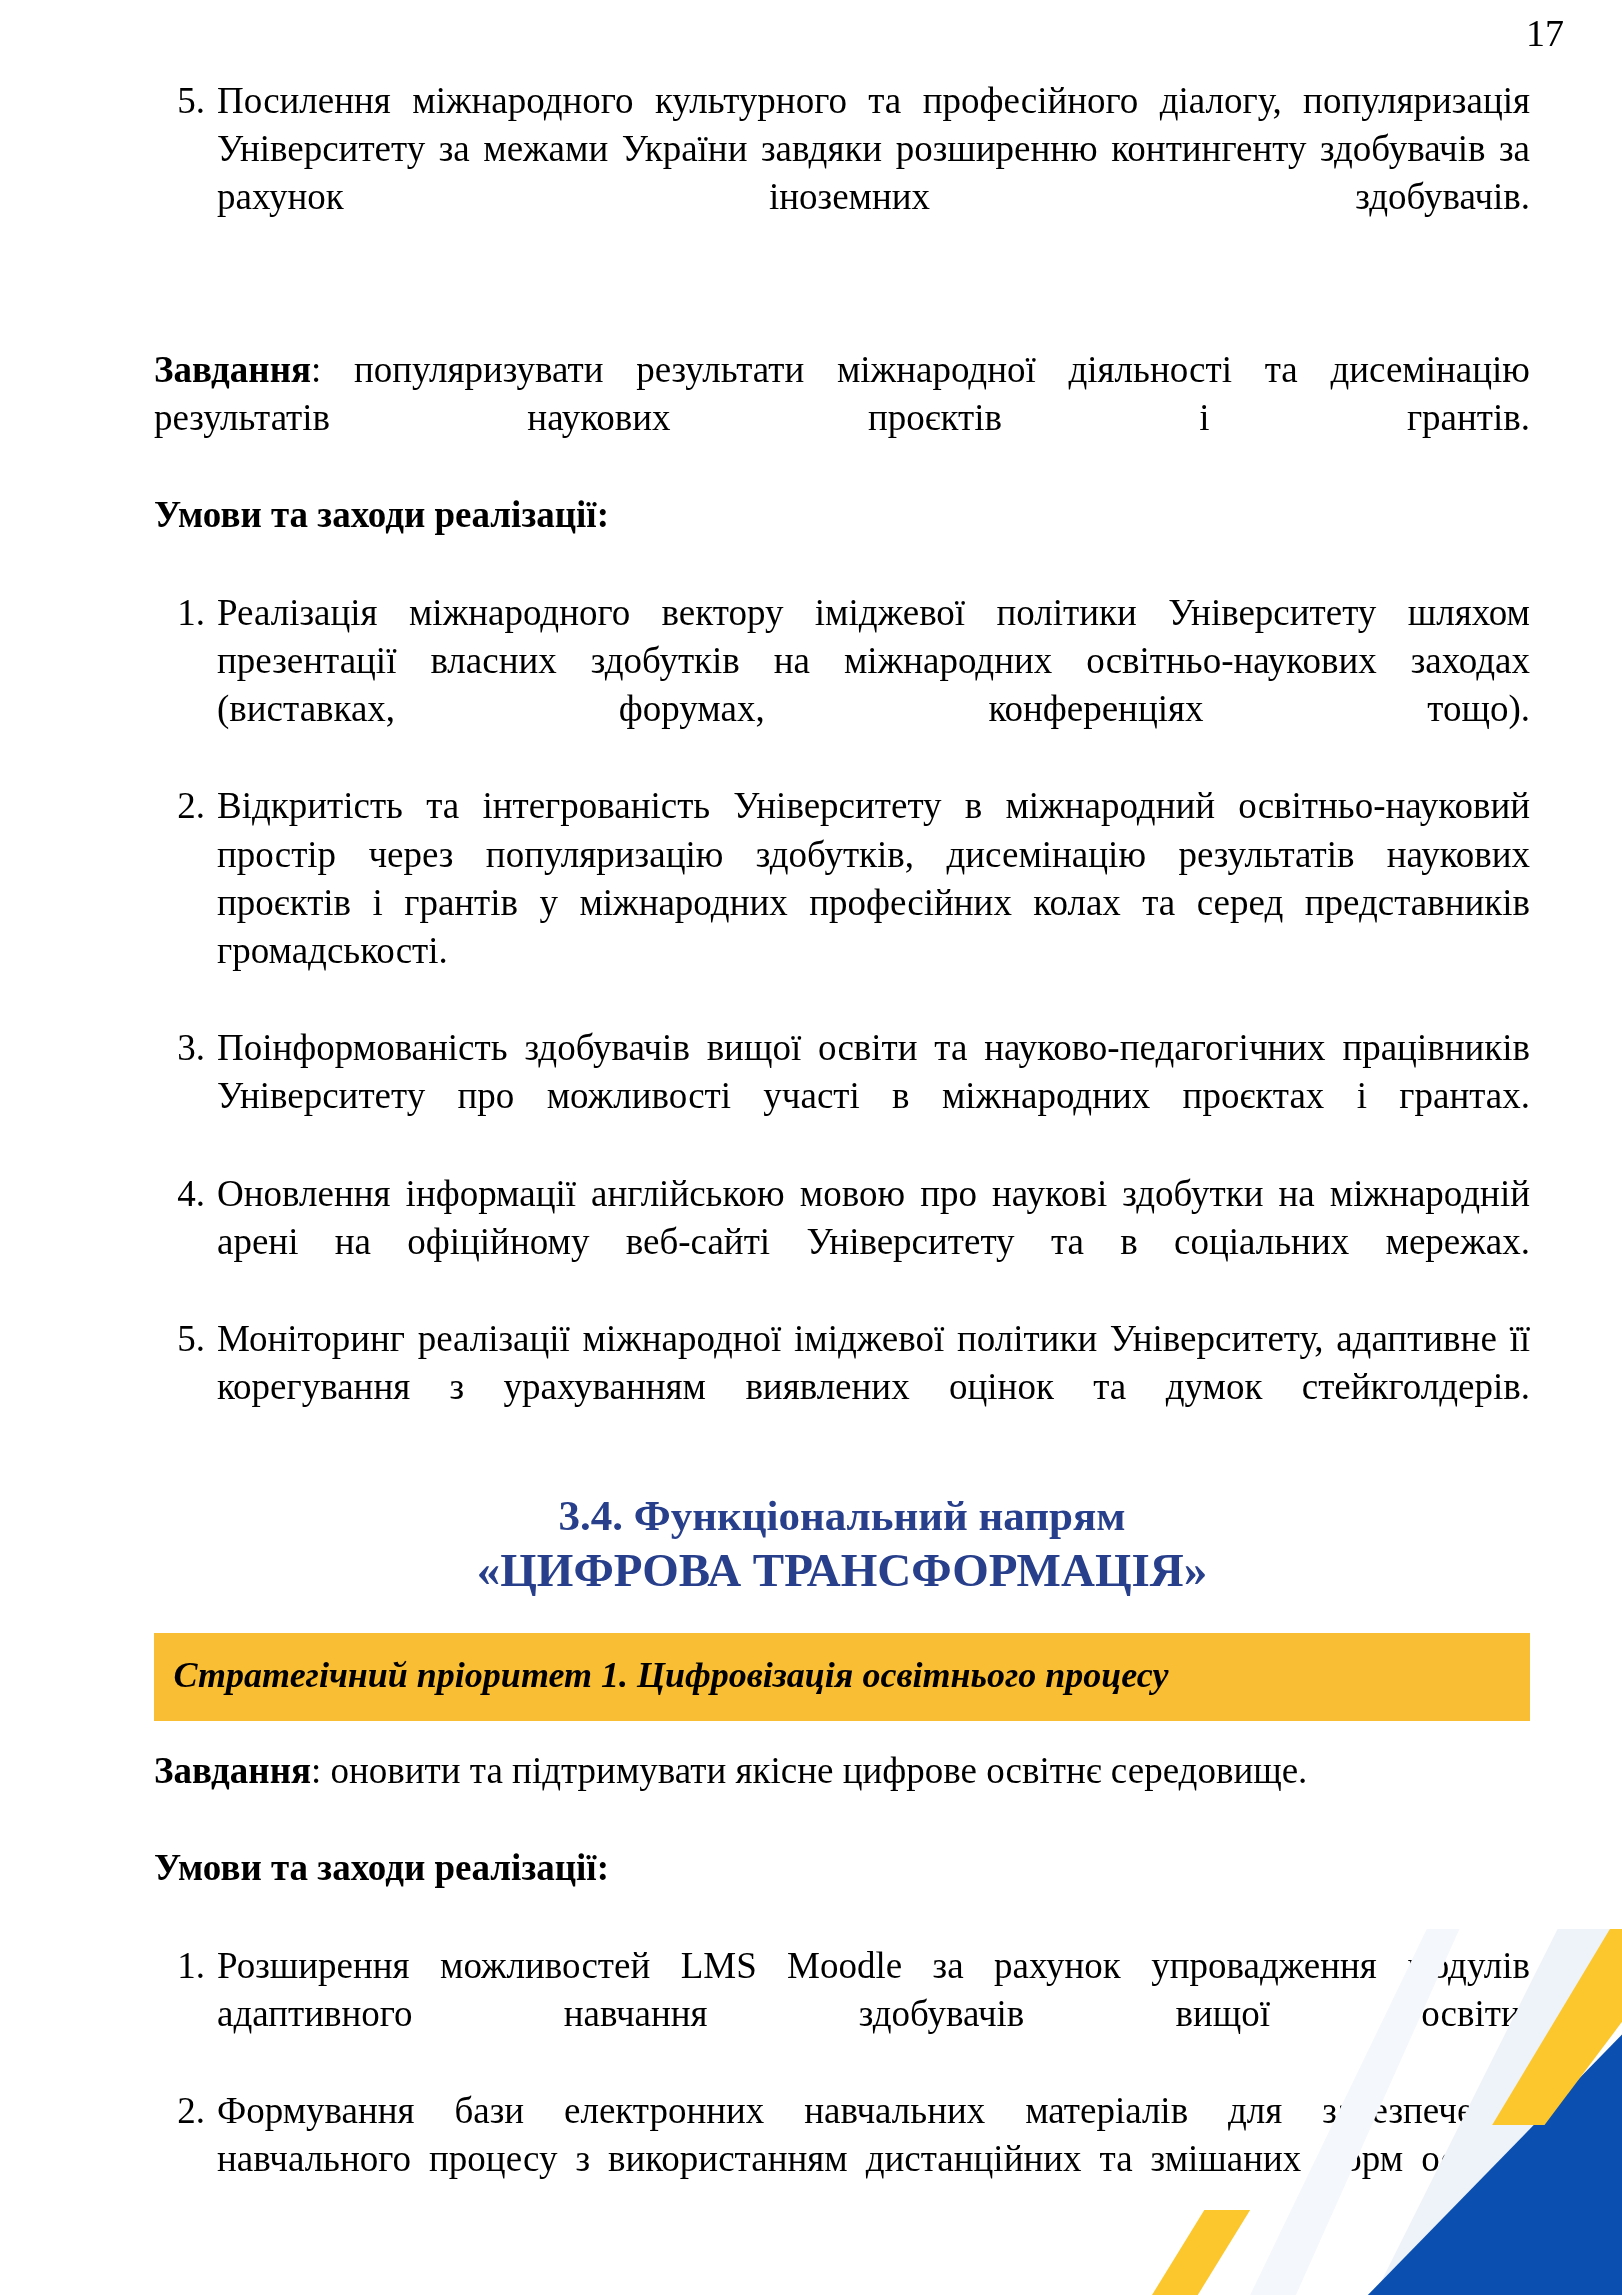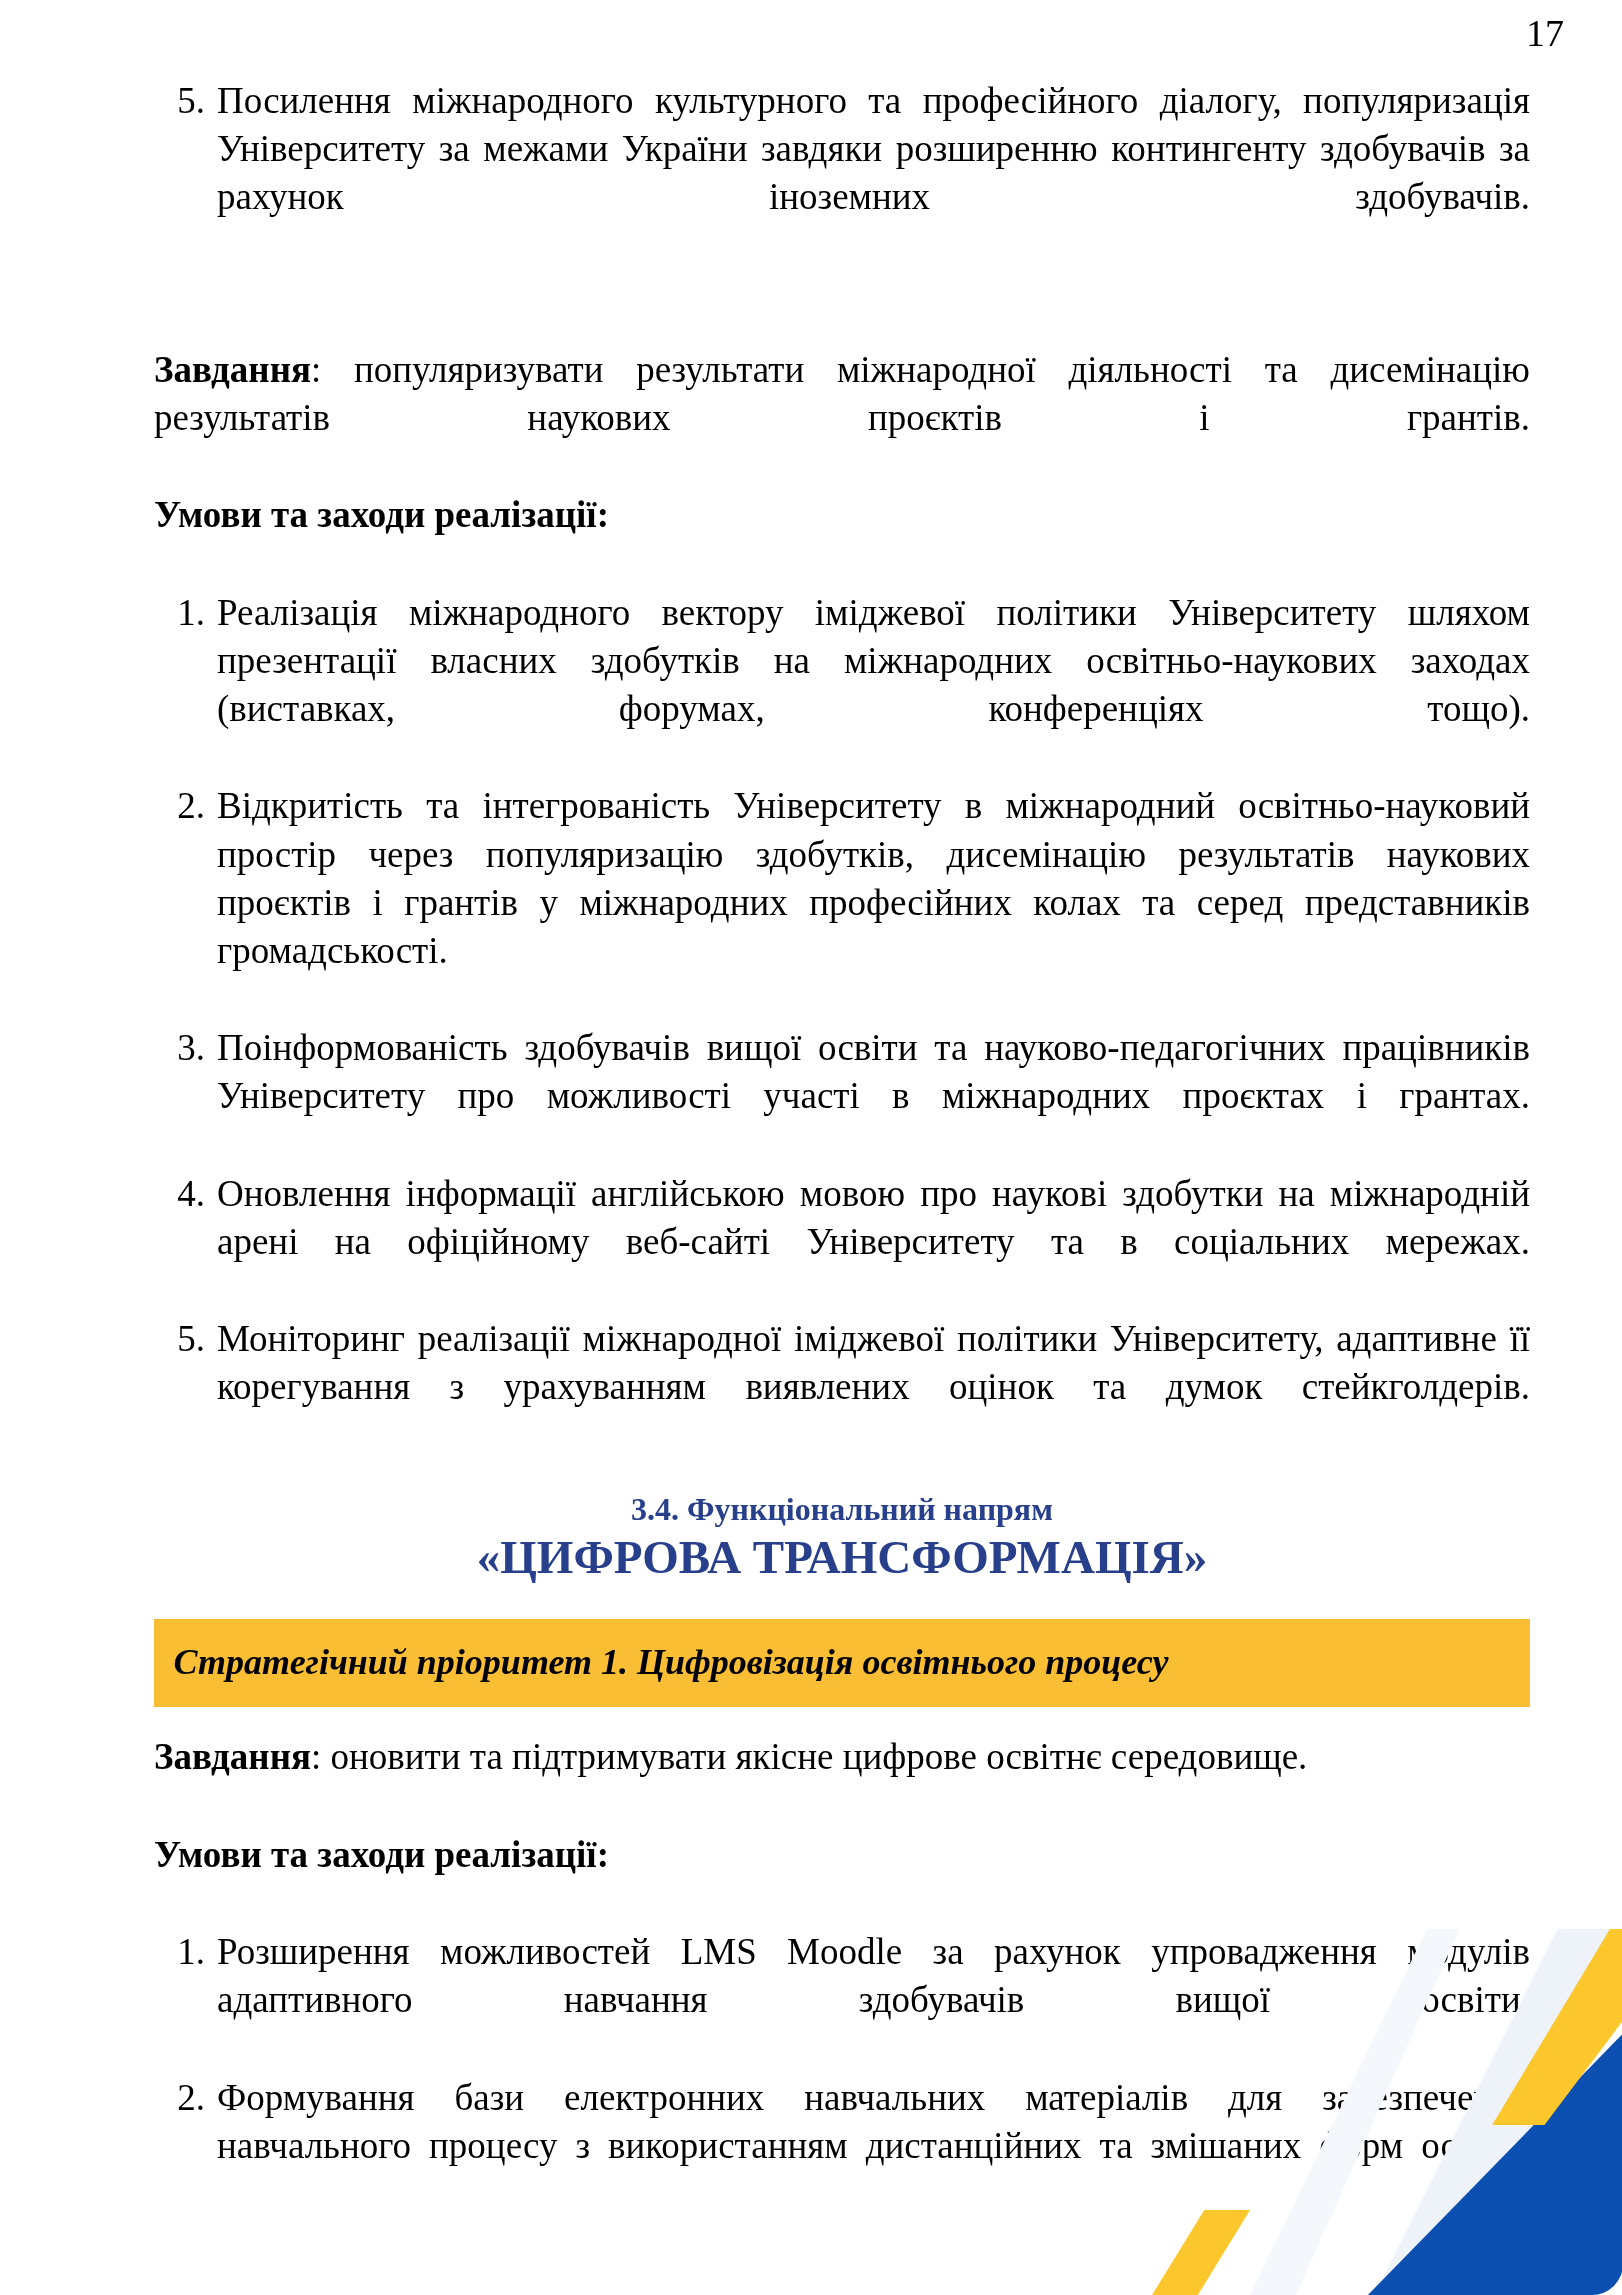--- a/index.html
+++ b/index.html
@@ -8,21 +8,20 @@
     background: #ffffff;
   }
   .page {
     position: relative;
     width: 1623px;
     height: 2295px;
     background: #ffffff;
     overflow: hidden;
     font-family: "Liberation Serif", "DejaVu Serif", serif;
     color: #000000;
-    border-radius: 31px;
   }
 
   
   .page-number {
     position: absolute;
     top: 14.4px;
     right: 59px;
     font-size: 38px;
     line-height: 1;
     font-family: "Liberation Serif", "DejaVu Serif", serif;
@@ -92,21 +91,21 @@
 
   
   .section-heading {
     color: #28408C;
     text-align: center;
     font-weight: bold;
     margin: 0;
   }
   .section-heading .line1 {
     display: block;
-    font-size: 32px;
+    font-size: 43px;
     line-height: 1.22;
   }
   .section-heading .line2 {
     display: block;
     font-size: 47px;
     line-height: 1.22;
   }
 
   
   .bi { font-weight: bold; }

